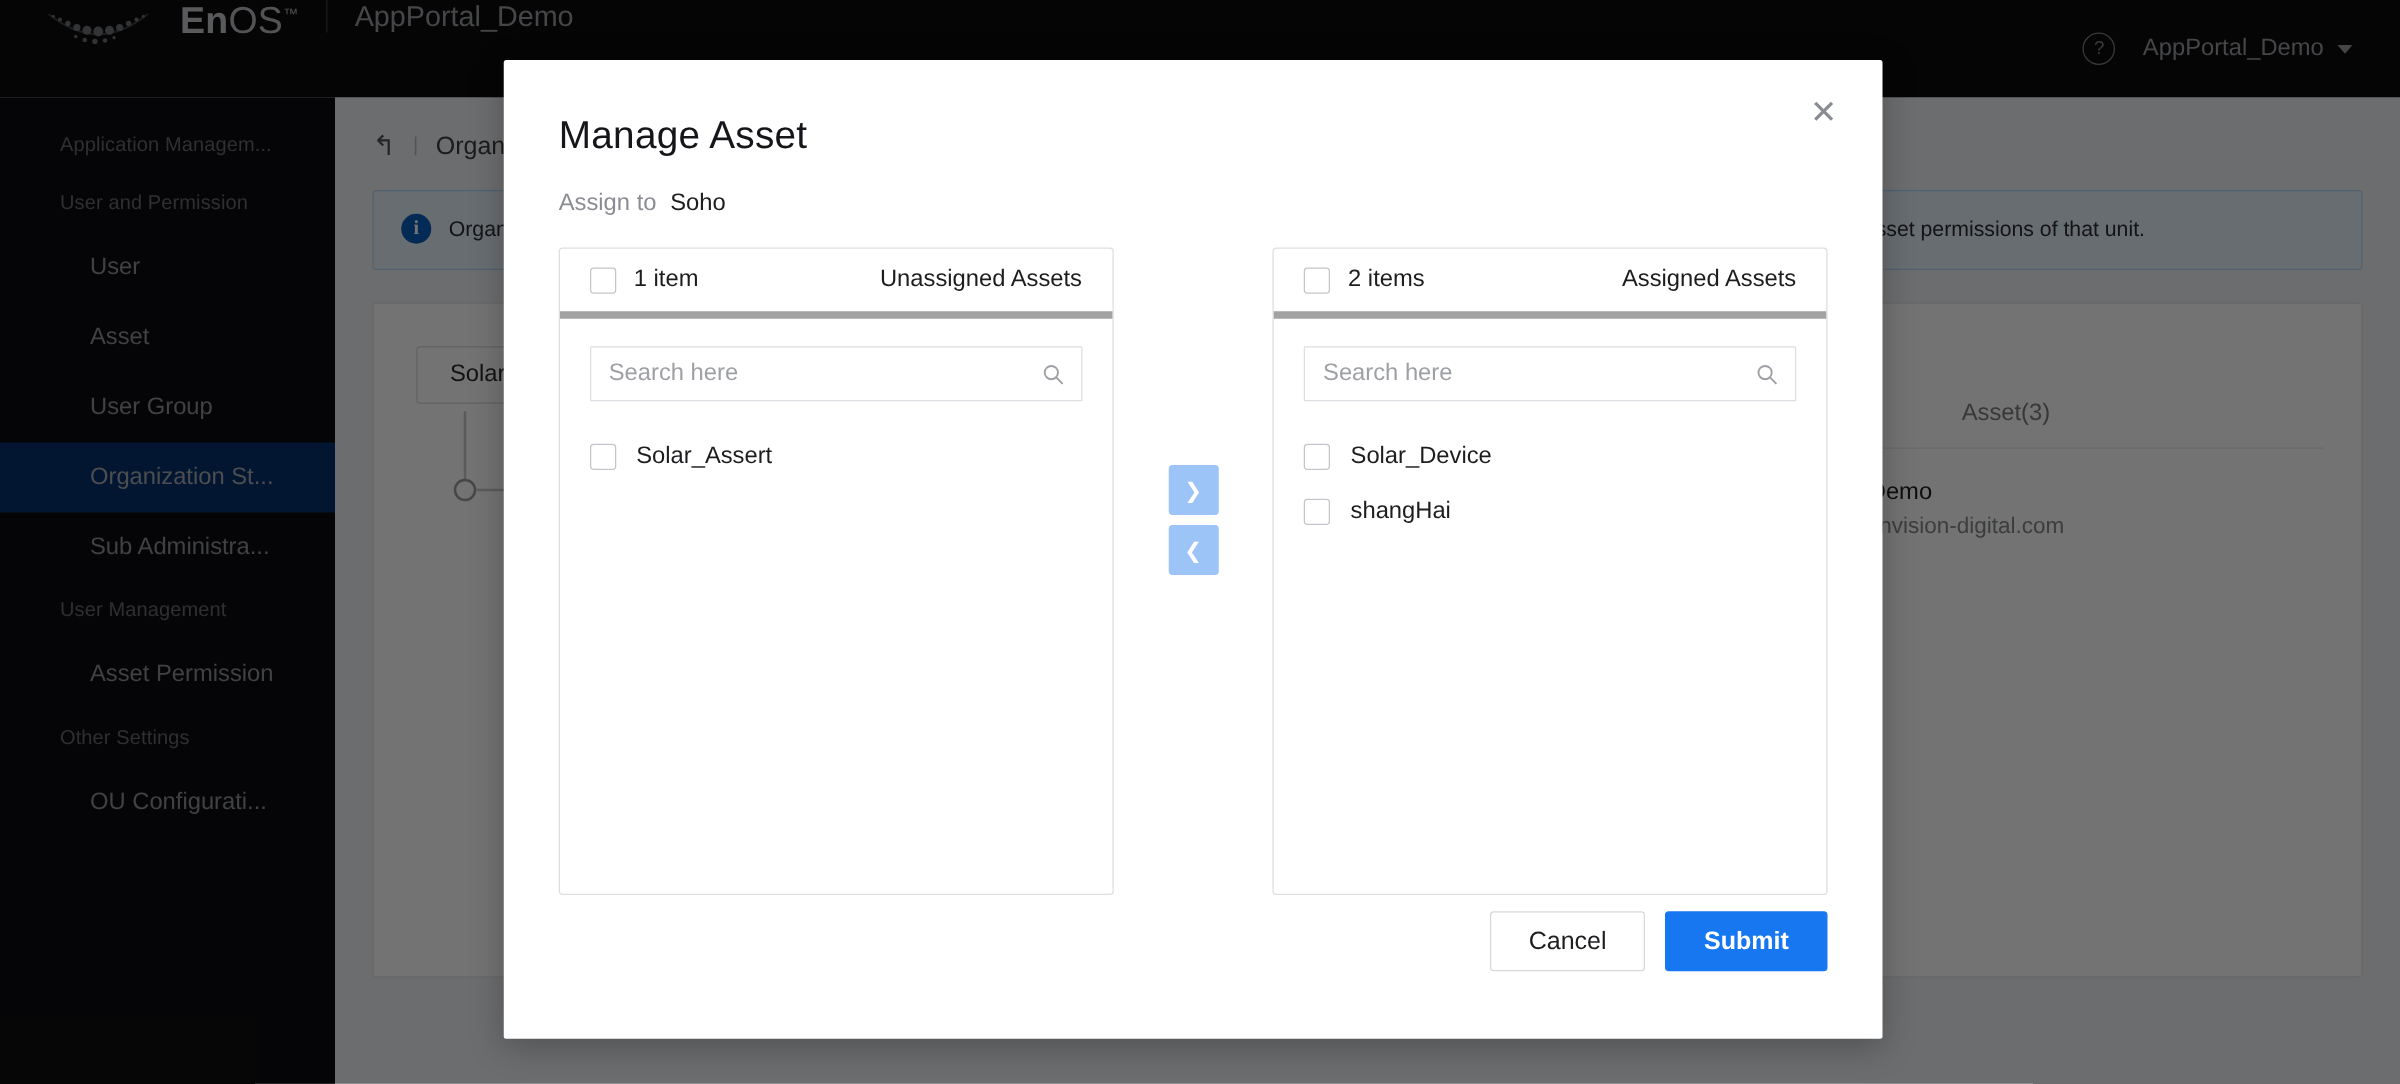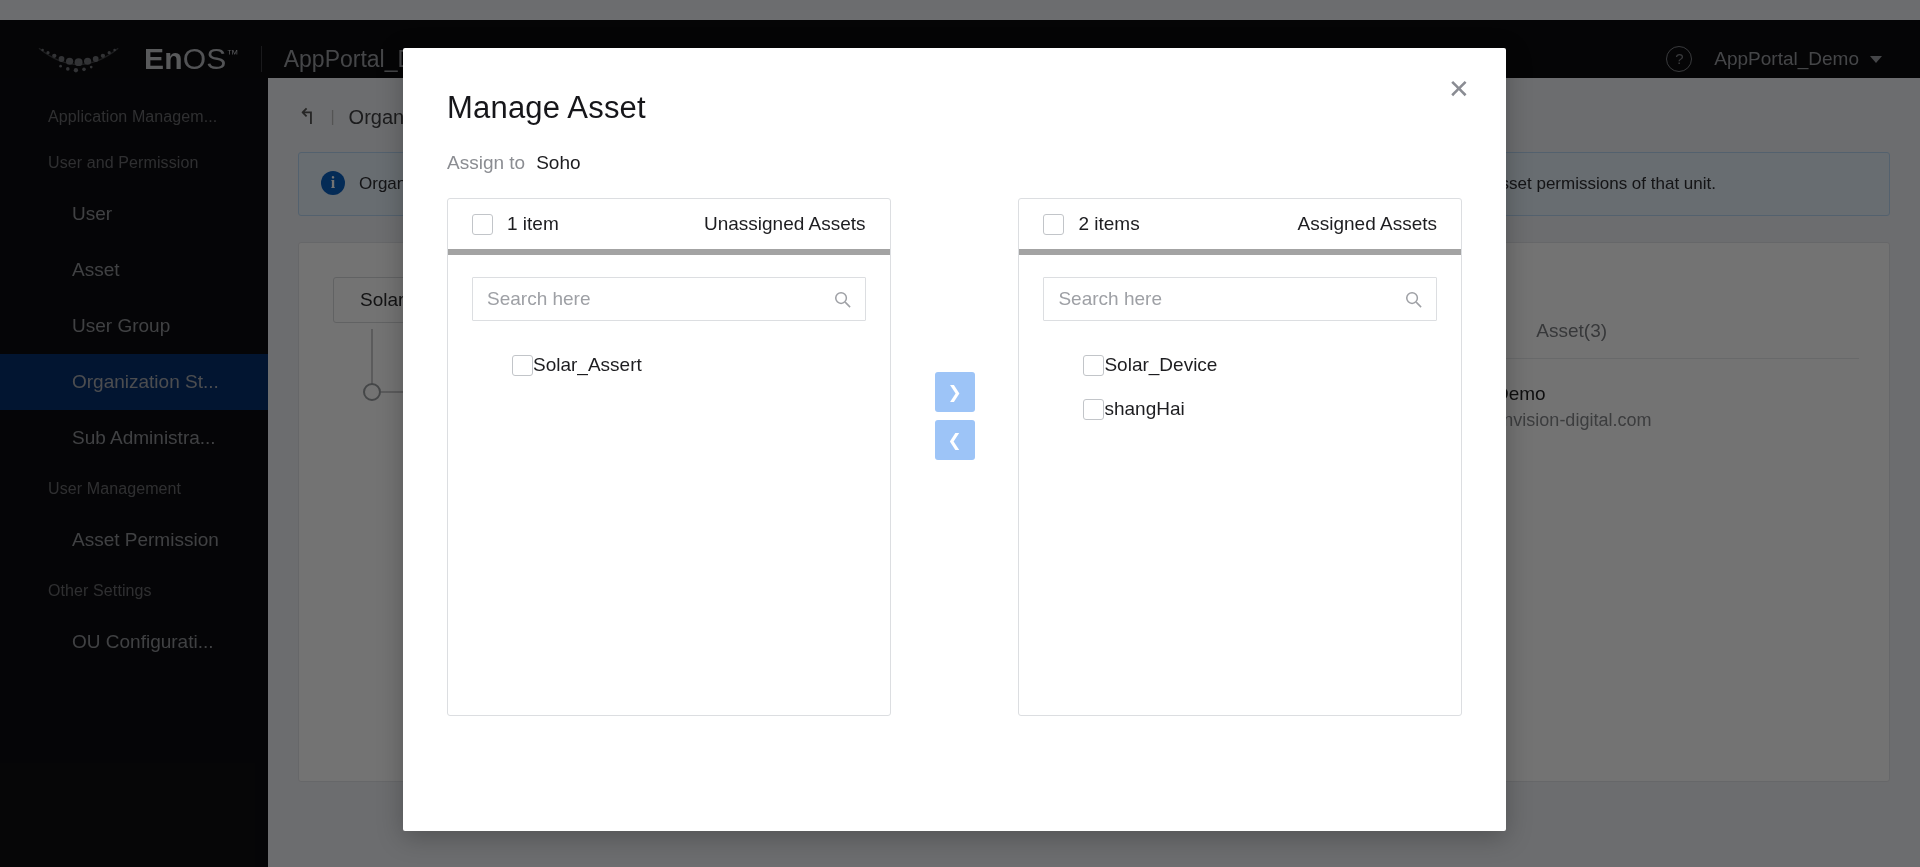--- a/index.html
+++ b/index.html
@@ -9,23 +9,22 @@
     font-family: "Liberation Sans", sans-serif;
     background: #f0f2f5;
   }
 
   
   #app-shell { position: absolute; inset: 0; }
 
   .topbar {
     position: absolute; top: 0; left: 0; right: 0; height: 78px;
     background: #0c0c0e;
-    display: flex; align-items: center;
+    display: flex; 
     color: #8b8d92;
-    margin-top: 20px;
   }
   .brand-logo { margin-left: 30px; width: 108px; height: 44px; display:block; }
   .brand-name {
     font-size: 30px; color: #b6b8bd; letter-spacing: .2px;
     margin-left: 6px; font-weight: 400; position: relative;
   }
   .brand-name .bold { font-weight: 700; color: #c5c7cb; }
   .brand-tm { font-size: 12px; vertical-align: super; }
   .brand-sep {
     width: 1px; height: 26px; background: #3a3b3e; margin: 0 22px;
@@ -93,21 +92,21 @@
   .tree-dot {
     position: absolute; width: 18px; height: 18px; border-radius: 50%;
     border: 2px solid #9a9da1; background: #fff;
   }
   .detail-panel {
     width: 520px; background: #fff; border: 1px solid #e3e5e8;
     border-radius: 3px; height: 540px; padding: 26px 30px;
   }
   .detail-title { font-size: 25px; color: #1f1f21; }
   .detail-tabs {
-    display: flex; gap: 72px; margin-top: 22px;
+    display: flex; gap: 105px; margin-top: 22px;
     border-bottom: 1px solid #e6e8ea;
   }
   .detail-tab {
     font-size: 19px; color: #7b7d81; padding-bottom: 13px; cursor: pointer;
   }
   .detail-tab.active { color: #1f1f21; border-bottom: 3px solid #0b5fbe; }
   .user-row { margin-top: 24px; }
   .user-row .u-name { font-size: 19px; color: #1f1f21; }
   .user-row .u-mail { font-size: 18px; color: #85878b; margin-top: 5px; }
 
@@ -165,22 +164,22 @@
     padding: 0 44px 0 14px; font-size: 19px; color: #1d1d20;
     font-family: "Liberation Sans", sans-serif; background: transparent;
   }
   .search-wrap input::placeholder { color: #9ea0a5; }
   .search-icon {
     position: absolute; right: 13px; top: 12px; width: 19px; height: 19px;
     color: #9ea0a5;
   }
   .tlist { padding: 22px 24px 0 24px; flex: 1; overflow: auto; }
   .titem {
-    display: flex; align-items: center; 
-    height: 44px; font-size: 19px; color: #1d1d20; cursor: pointer; margin-left: 40px;
+    display: flex; align-items: center; gap: 16px;
+    height: 44px; font-size: 19px; color: #1d1d20; cursor: pointer;
   }
   .tmid {
     width: 139px; display: flex; flex-direction: column;
     align-items: center; gap: 8px; padding-top: 174px;
   }
   .tbtn {
     width: 40px; height: 40px; border-radius: 3px;
     background: #9dc4f7; color: #fff;
     display: flex; align-items: center; justify-content: center;
     font-size: 17px; cursor: pointer; border: 0;
@@ -369,13 +368,17 @@
           <span>Solar_Device</span>
         </div>
         <div class="titem">
           <span class="cbox"></span>
           <span>shangHai</span>
         </div>
       </div>
     </div>
   </div>
 
+  <div class="modal-footer">
+    <button class="btn btn-cancel">Cancel</button>
+    <button class="btn btn-submit">Submit</button>
+  </div>
 </div>
 
 </body></html>

